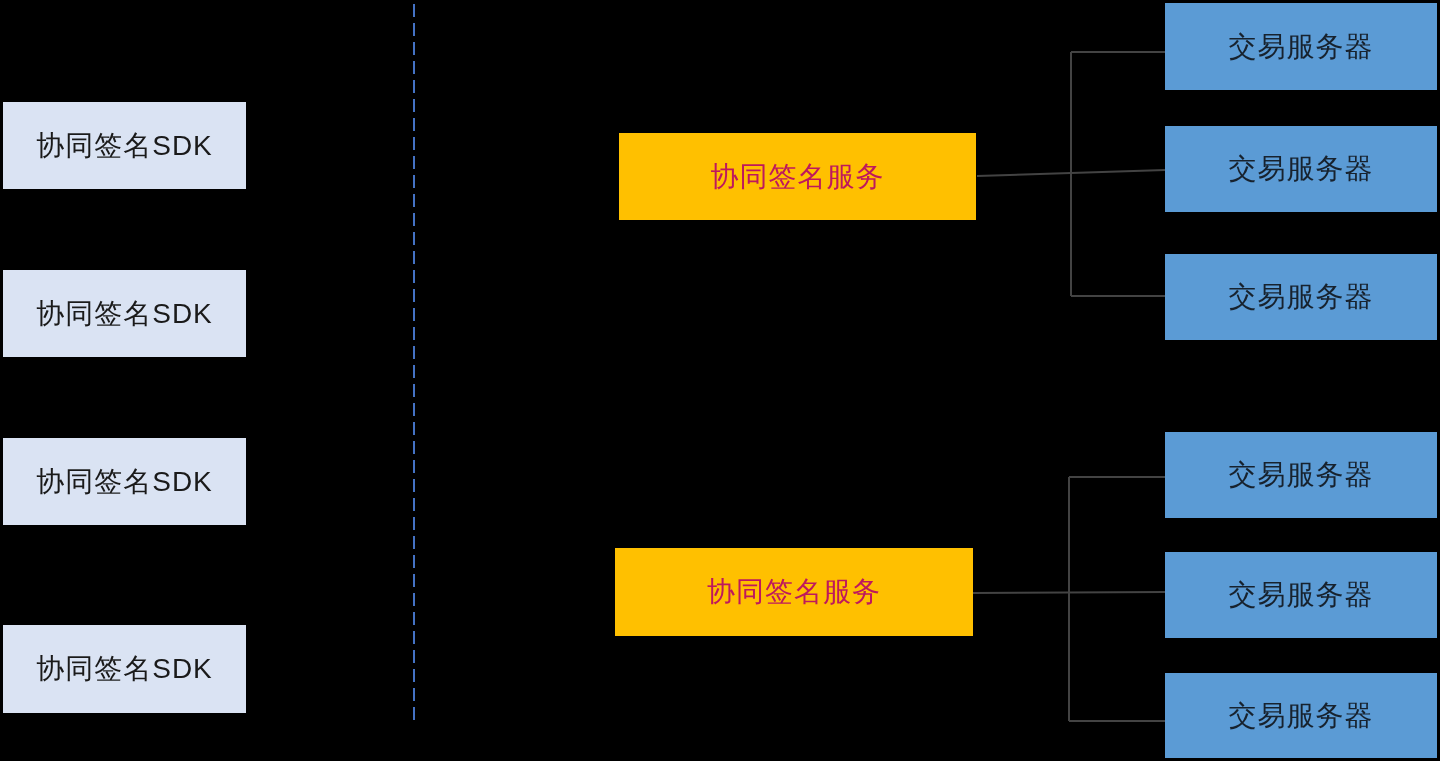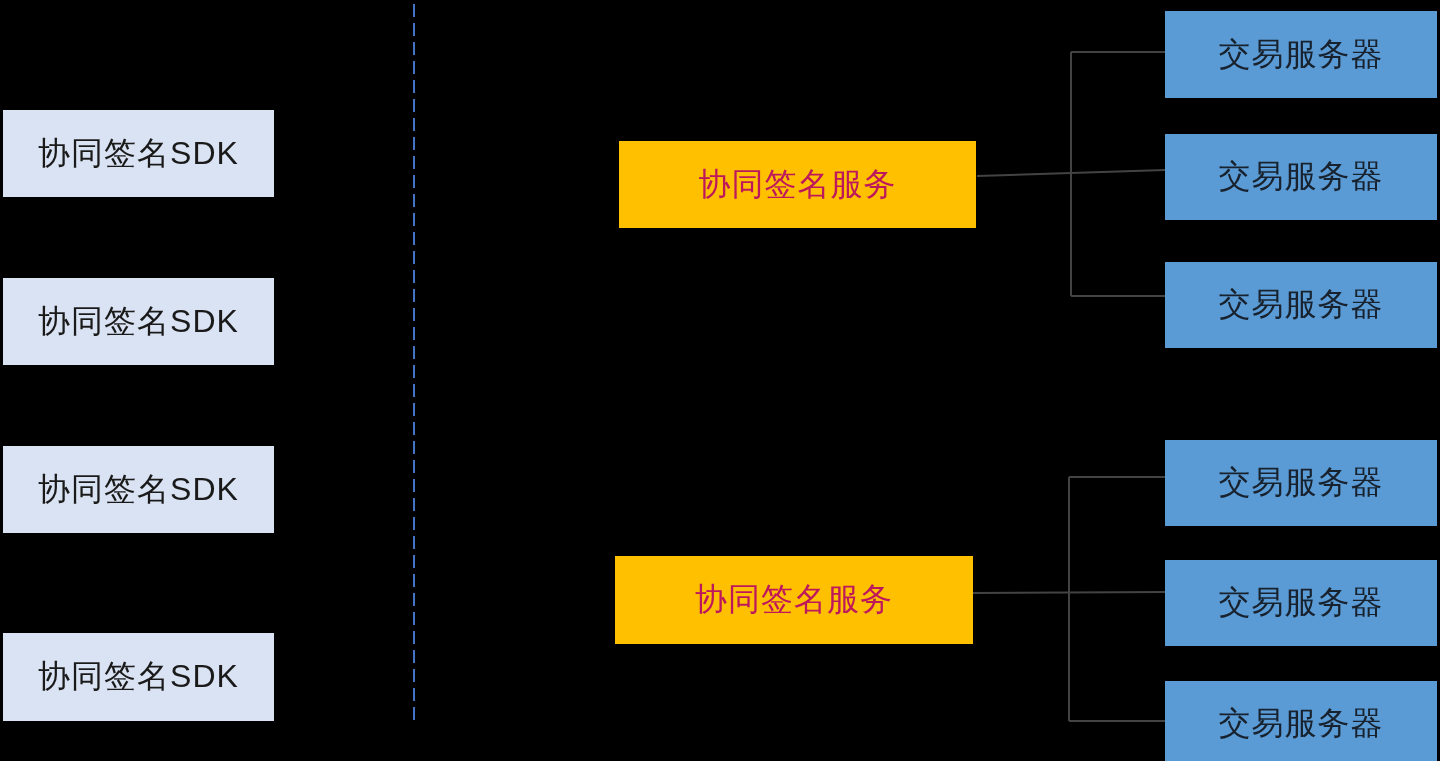--- a/index.html
+++ b/index.html
@@ -20,29 +20,28 @@
     left: 0;
     top: 0;
     width: 1440px;
     height: 761px;
   }
   .node {
     position: absolute;
     display: flex;
     align-items: center;
     justify-content: center;
-    font-size: 32px;
+    font-size: 28px;
     color: #1a1a1a;
     letter-spacing: 1px;
     white-space: nowrap;
-    margin-top: 8px;
   }
   .sdk-node {
     left: 3px;
-    width: 271px;
+    width: 243px;
     background: #dae3f3;
   }
   .service-node {
     background: #ffc000;
     color: #be185d;
   }
   .server-node {
     left: 1165px;
     width: 272px;
     background: #5b9bd5;

